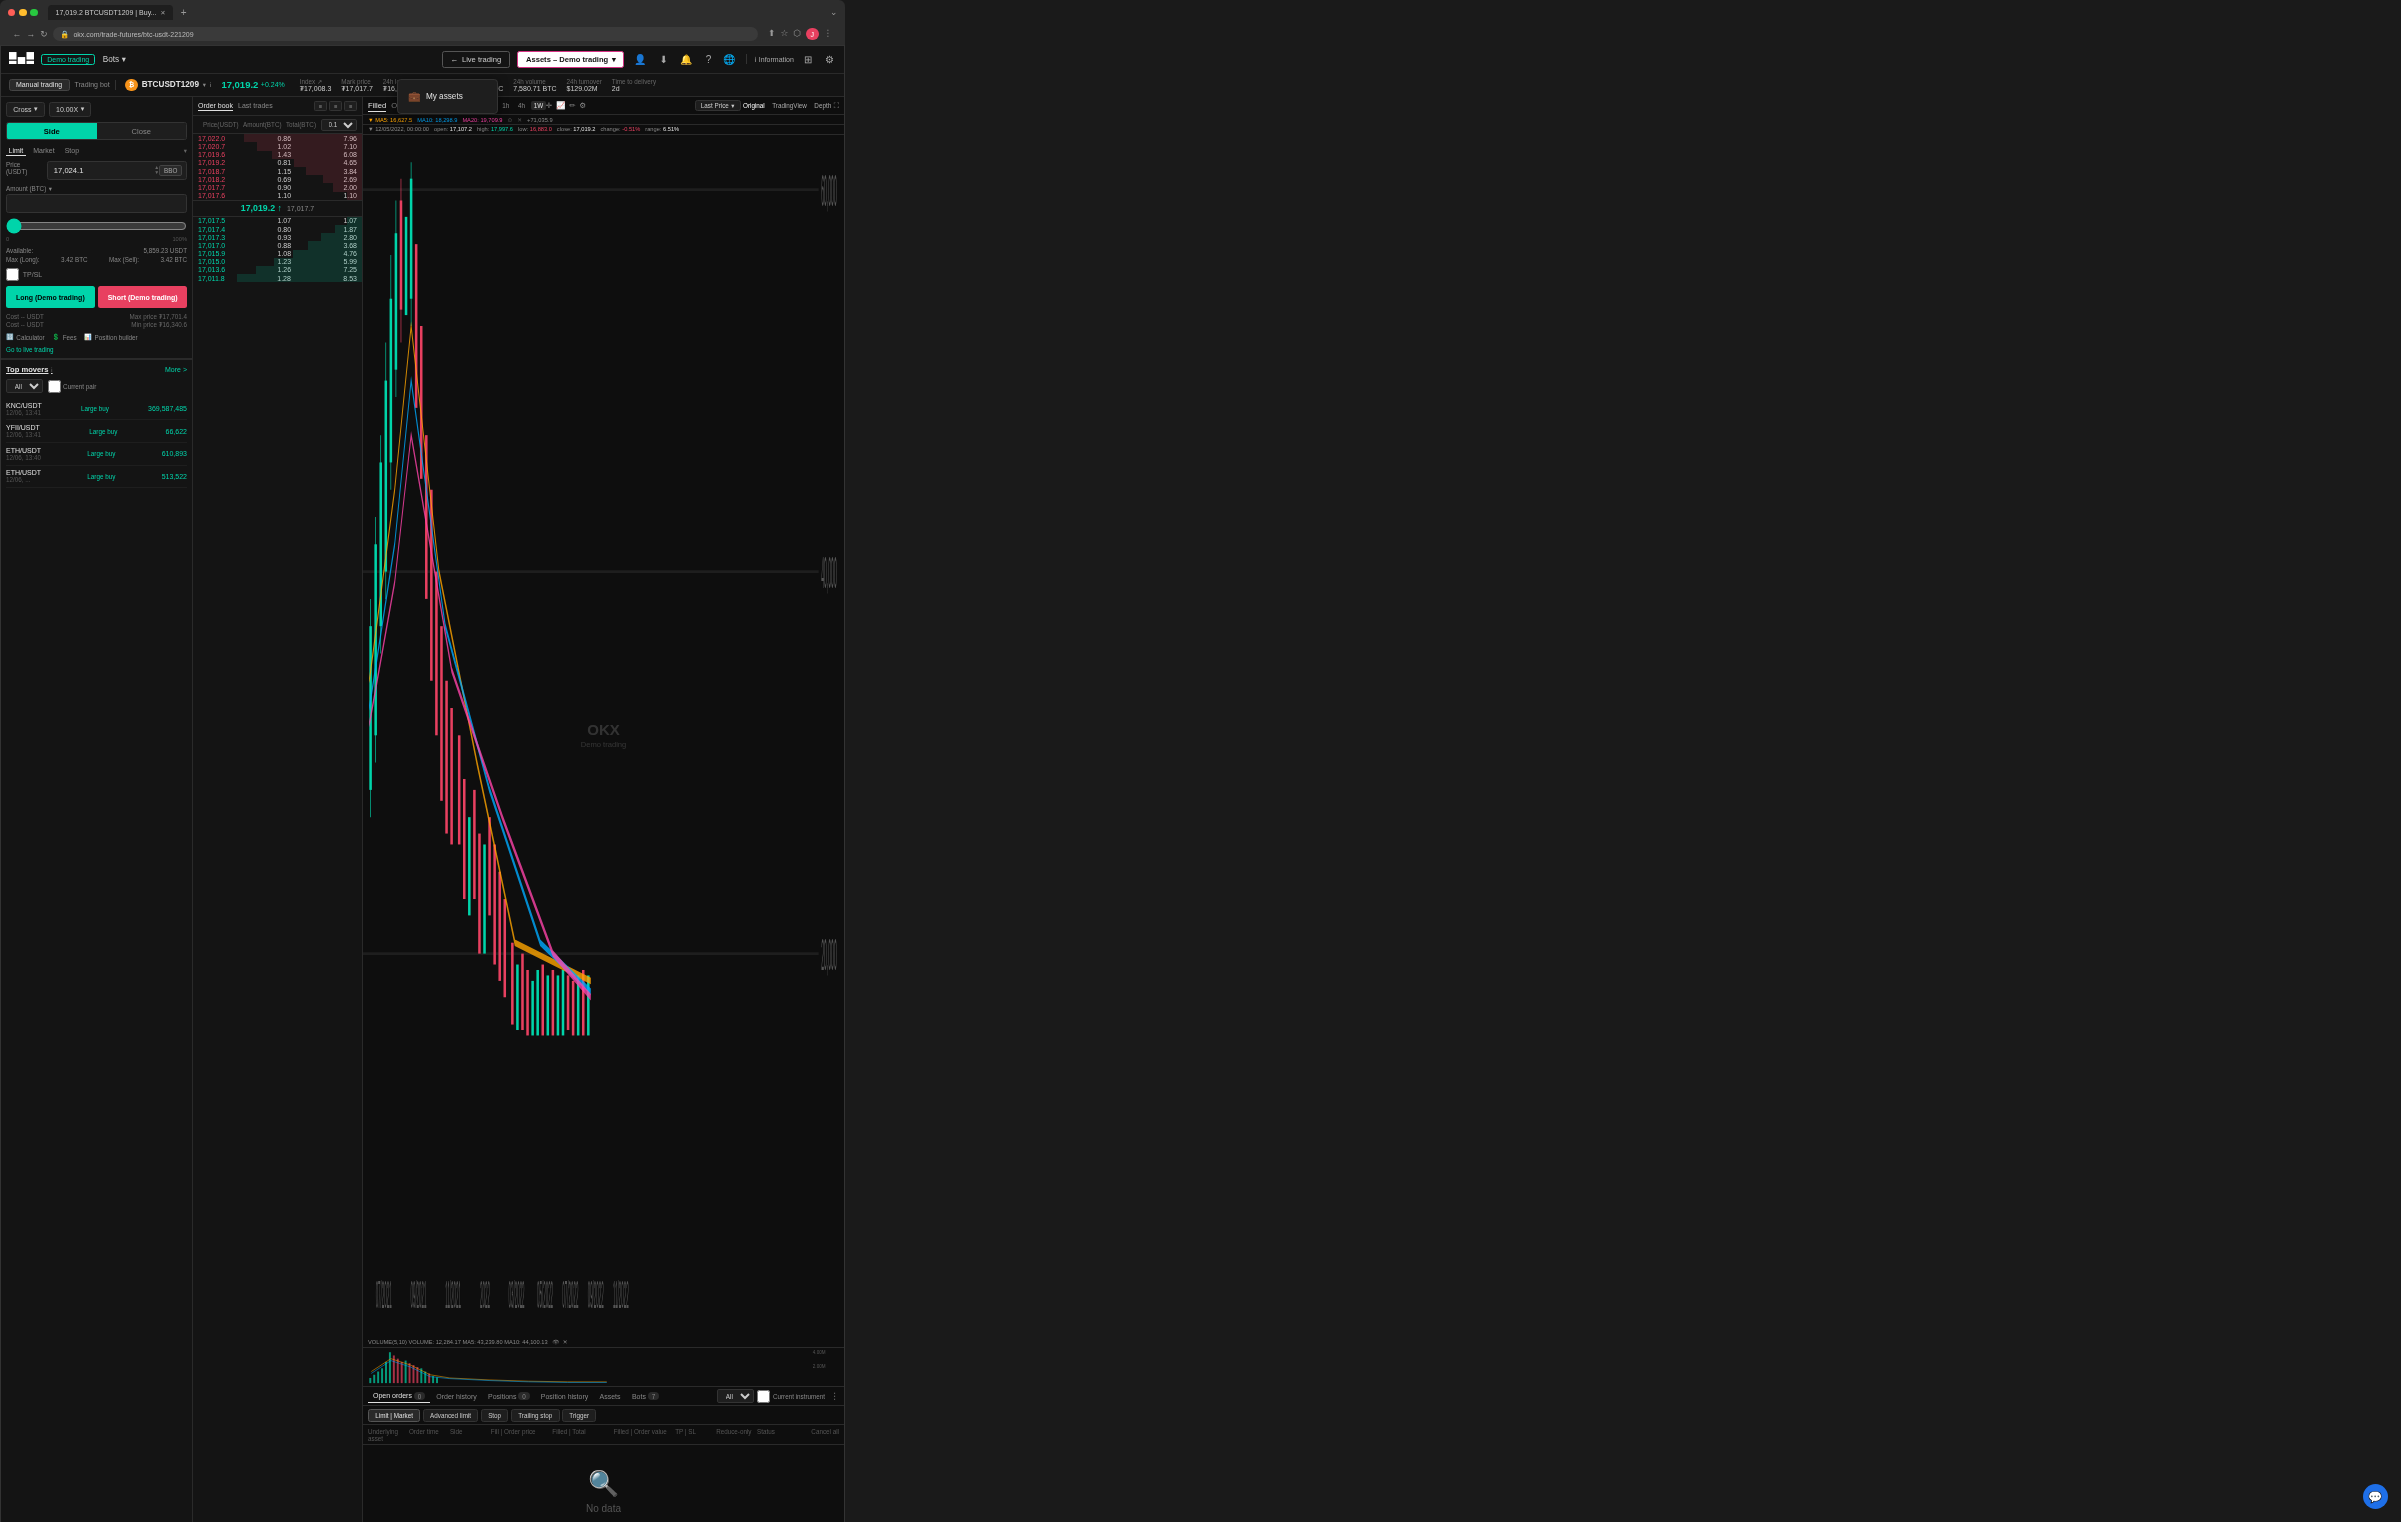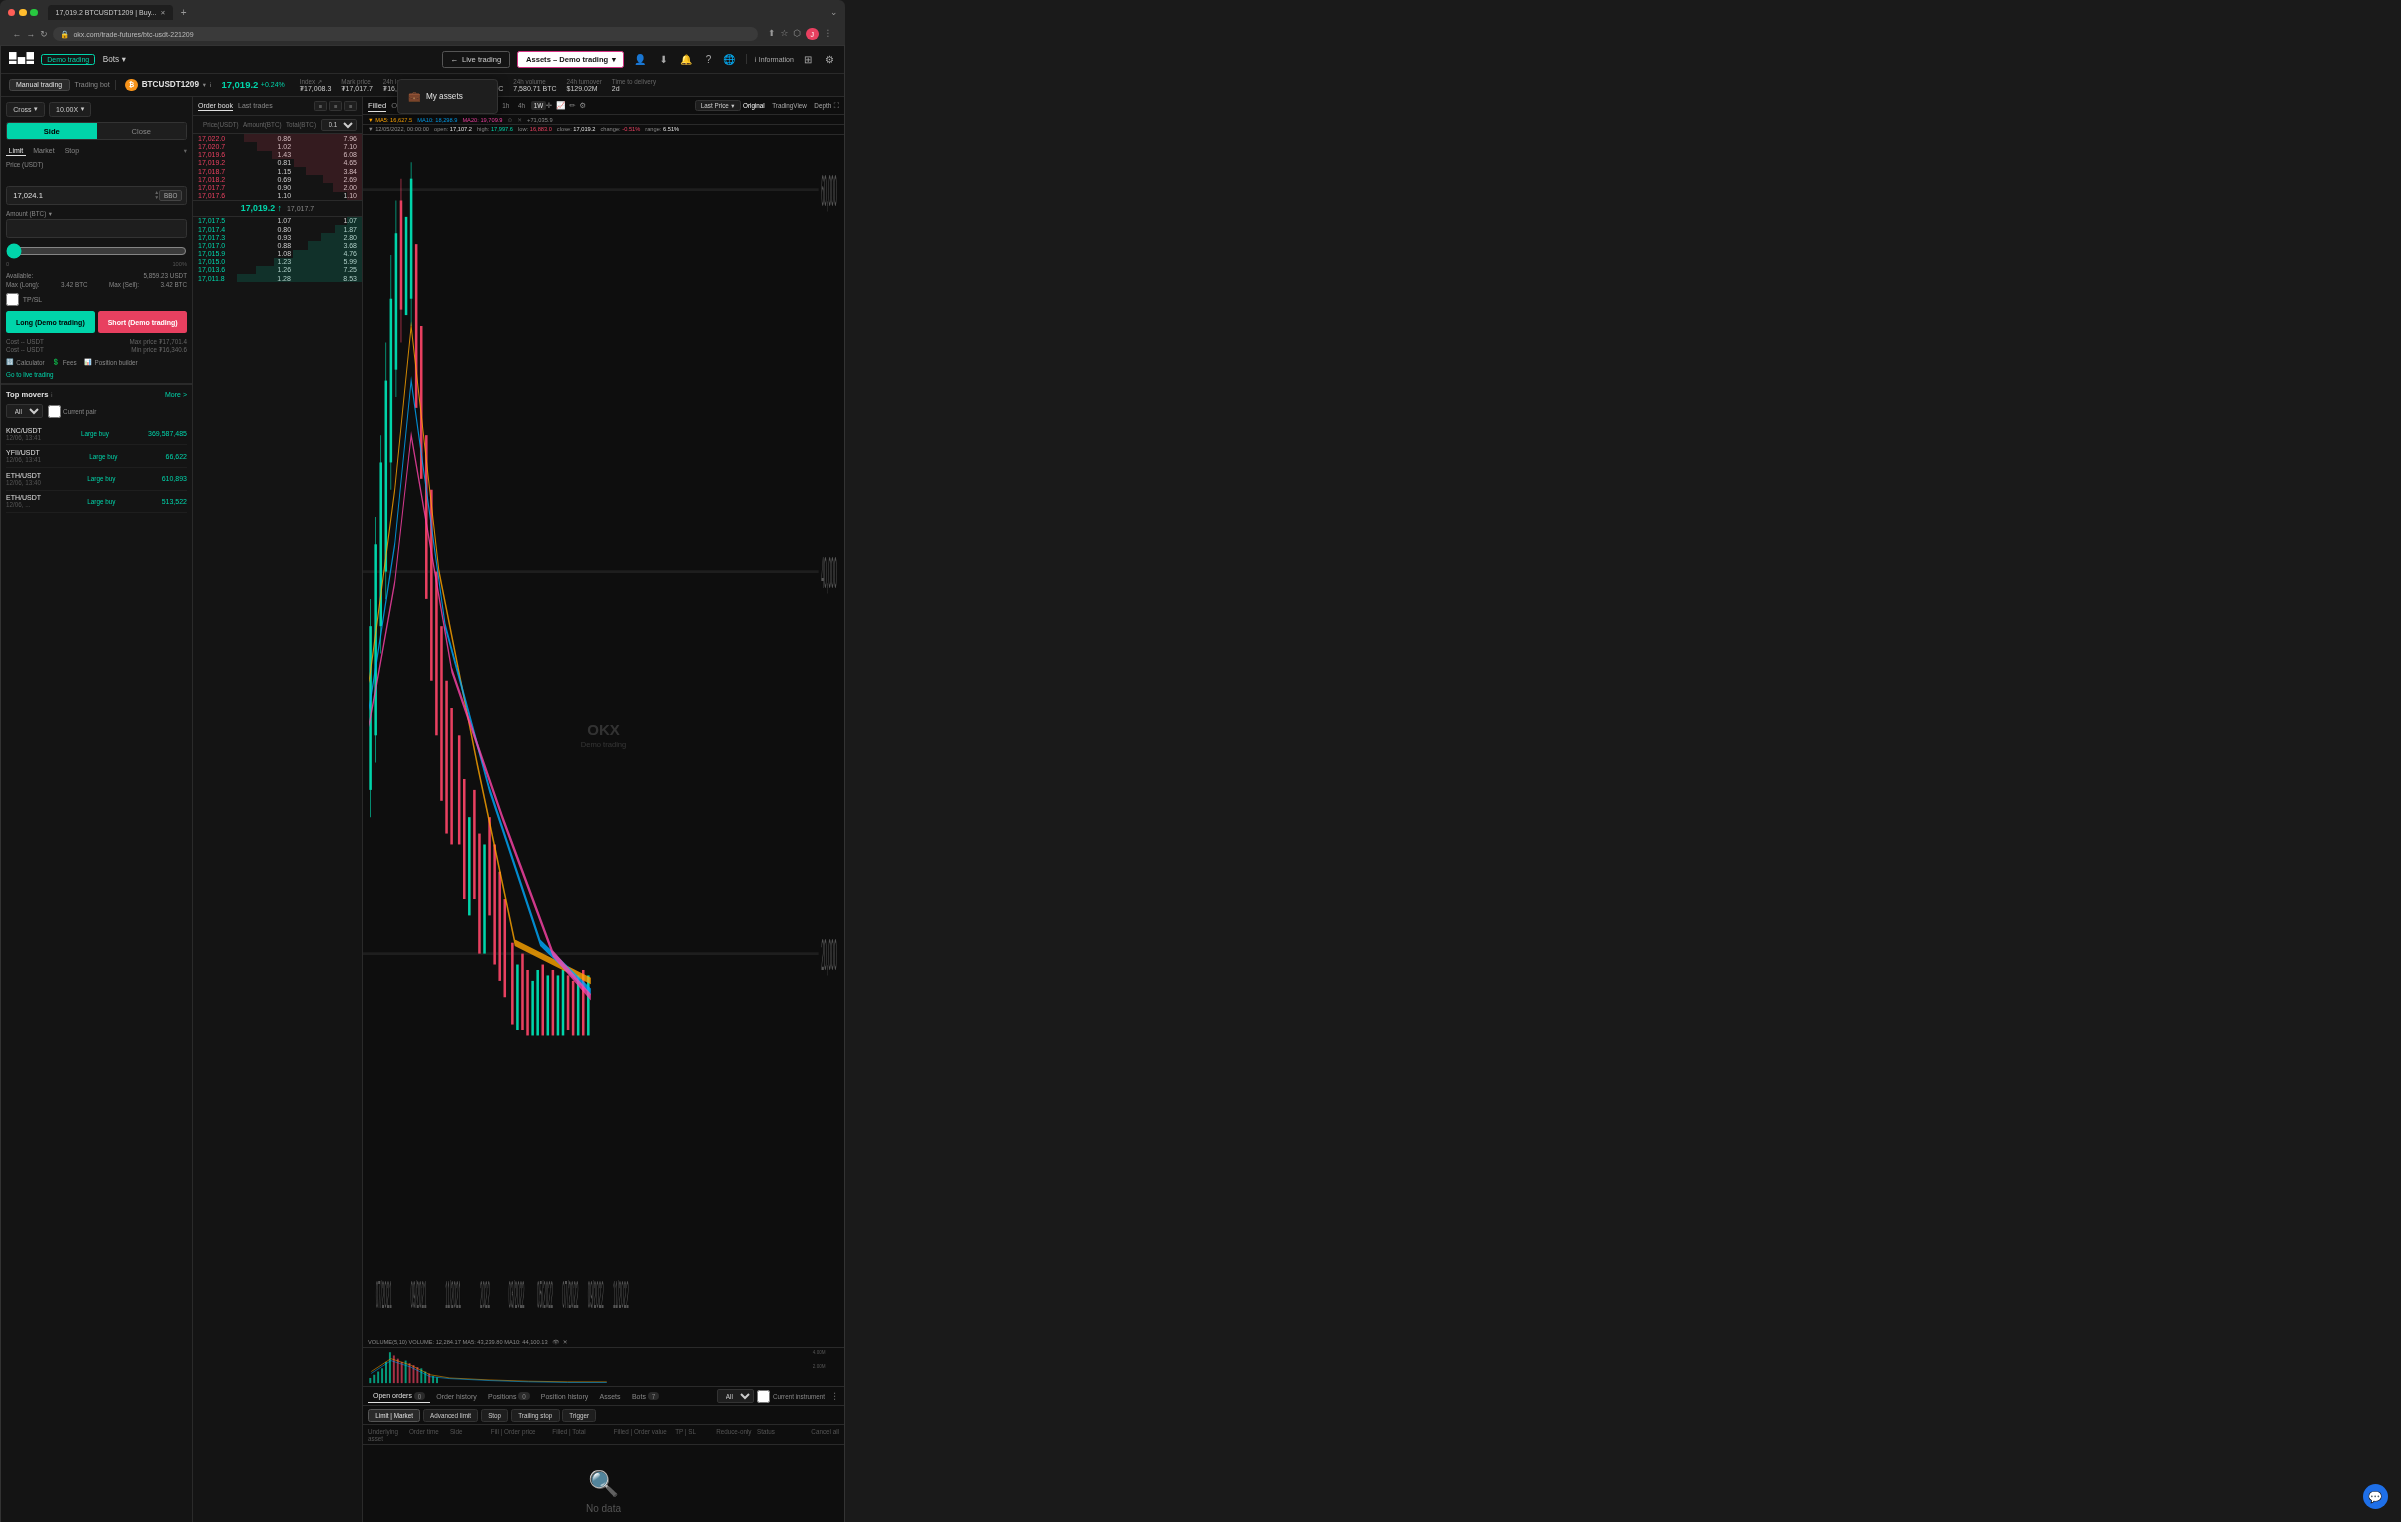--- a/index.html
+++ b/index.html
@@ -277,21 +277,20 @@
       border: none;
       color: #888;
       font-size: 7px;
       cursor: pointer;
       padding: 1.3px 2.5px;
     }
     .order-type-tab.active { color: #e0e0e0; border-bottom: 0.6px solid #e0e0e0; }
     .order-info-icon { color: #666; font-size: 6.3px; margin-left: auto; }
     .price-input-row {
       display: flex;
-      flex-direction: column;
       gap: 18px;
       margin-bottom: 5px;
     }
     .input-label { color: #888; font-size: 6.3px; }
     .price-input-wrapper {
       display: flex;
       align-items: center;
       background: #1e1e1e;
       border: 0.6px solid #333;
       border-radius: 2.5px;
@@ -780,21 +779,21 @@
           <button class="tool-btn">
             <span>📊</span>
             <span>Position builder</span>
           </button>
         </div>
         <a class="go-live-link">Go to live trading</a>
       </div>
 
       <div class="top-movers">
         <div class="movers-header">
-          <div style="display:flex;align-items:center;gap:2.5px;">
+          <div style="display:flex;align-items:center;gap:2.5px;text-decoration:underline;">
             <span class="movers-title">Top movers</span>
             <span style="color:#666;font-size:6.3px;">ℹ</span>
           </div>
           <span class="movers-more">More &gt;</span>
         </div>
         <div class="movers-filters">
           <select class="filter-select">
             <option>All</option>
           </select>
           <div class="filter-check">

